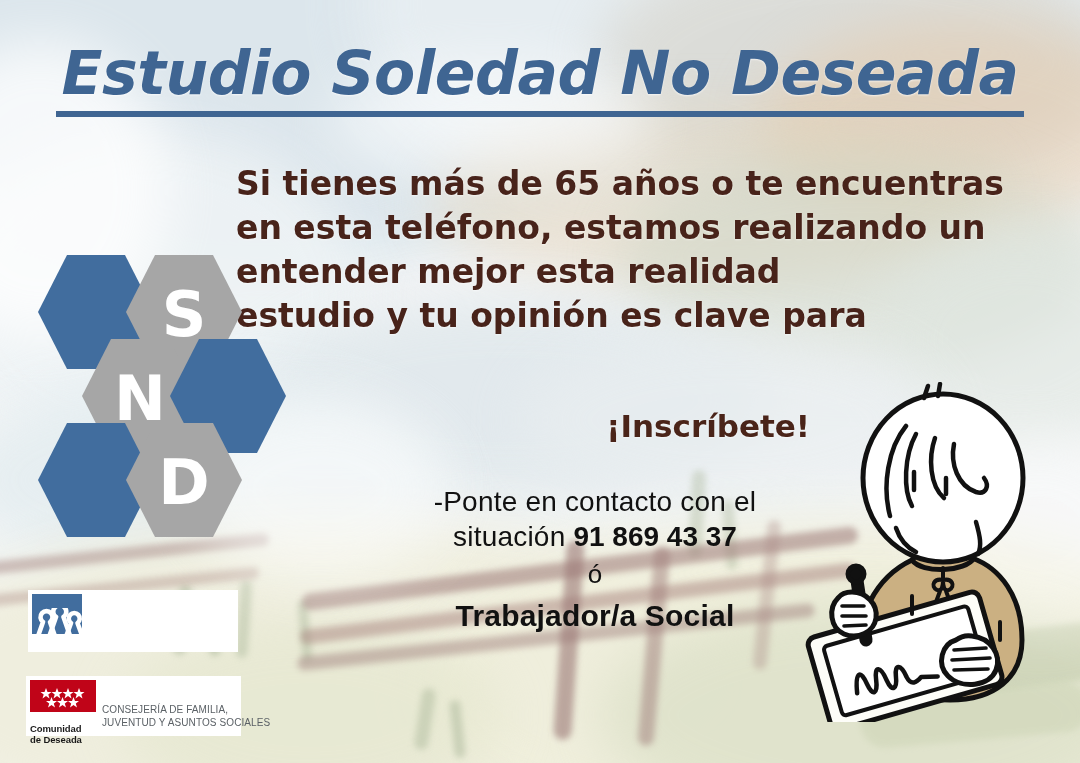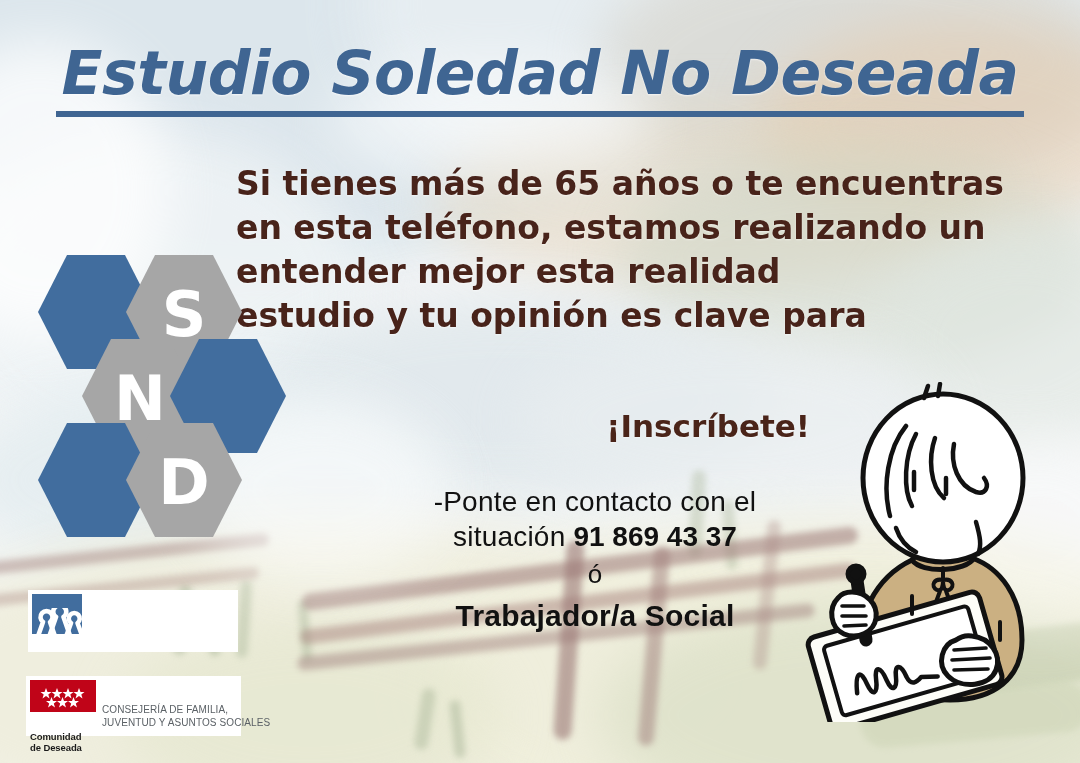--- a/index.html
+++ b/index.html
@@ -100,21 +100,21 @@
   #cmadrid{
     position:absolute;left:26px;top:676px;
     width:215px;height:60px;background:#ffffff;
     display:flex;align-items:stretch;
   }
   #cmadrid .left{width:78px;padding:4px 0 3px 4px;box-sizing:border-box;}
   #cmadrid .redsq{width:66px;height:32px;background:#c00418;position:relative;}
   #cmadrid .cmname{
     font-family:"Liberation Sans",sans-serif;
     font-size:9.5px;font-weight:bold;color:#1a1a1a;line-height:1.18;
-    margin-top:19px;letter-spacing:-.1px;
+    margin-top:11px;letter-spacing:-.1px;
   }
   #cmadrid .divider{width:1px;background:#b9bcbe;margin:5px 6px 5px 0;}
   #cmadrid .conse{
     font-family:"Liberation Sans",sans-serif;
     font-size:10px;color:#5b6166;line-height:1.3;
     align-self:flex-end;padding-bottom:7px;letter-spacing:.1px;white-space:nowrap;
   }
 
   
   #illus{position:absolute;left:804px;top:382px;width:278px;height:340px;}

